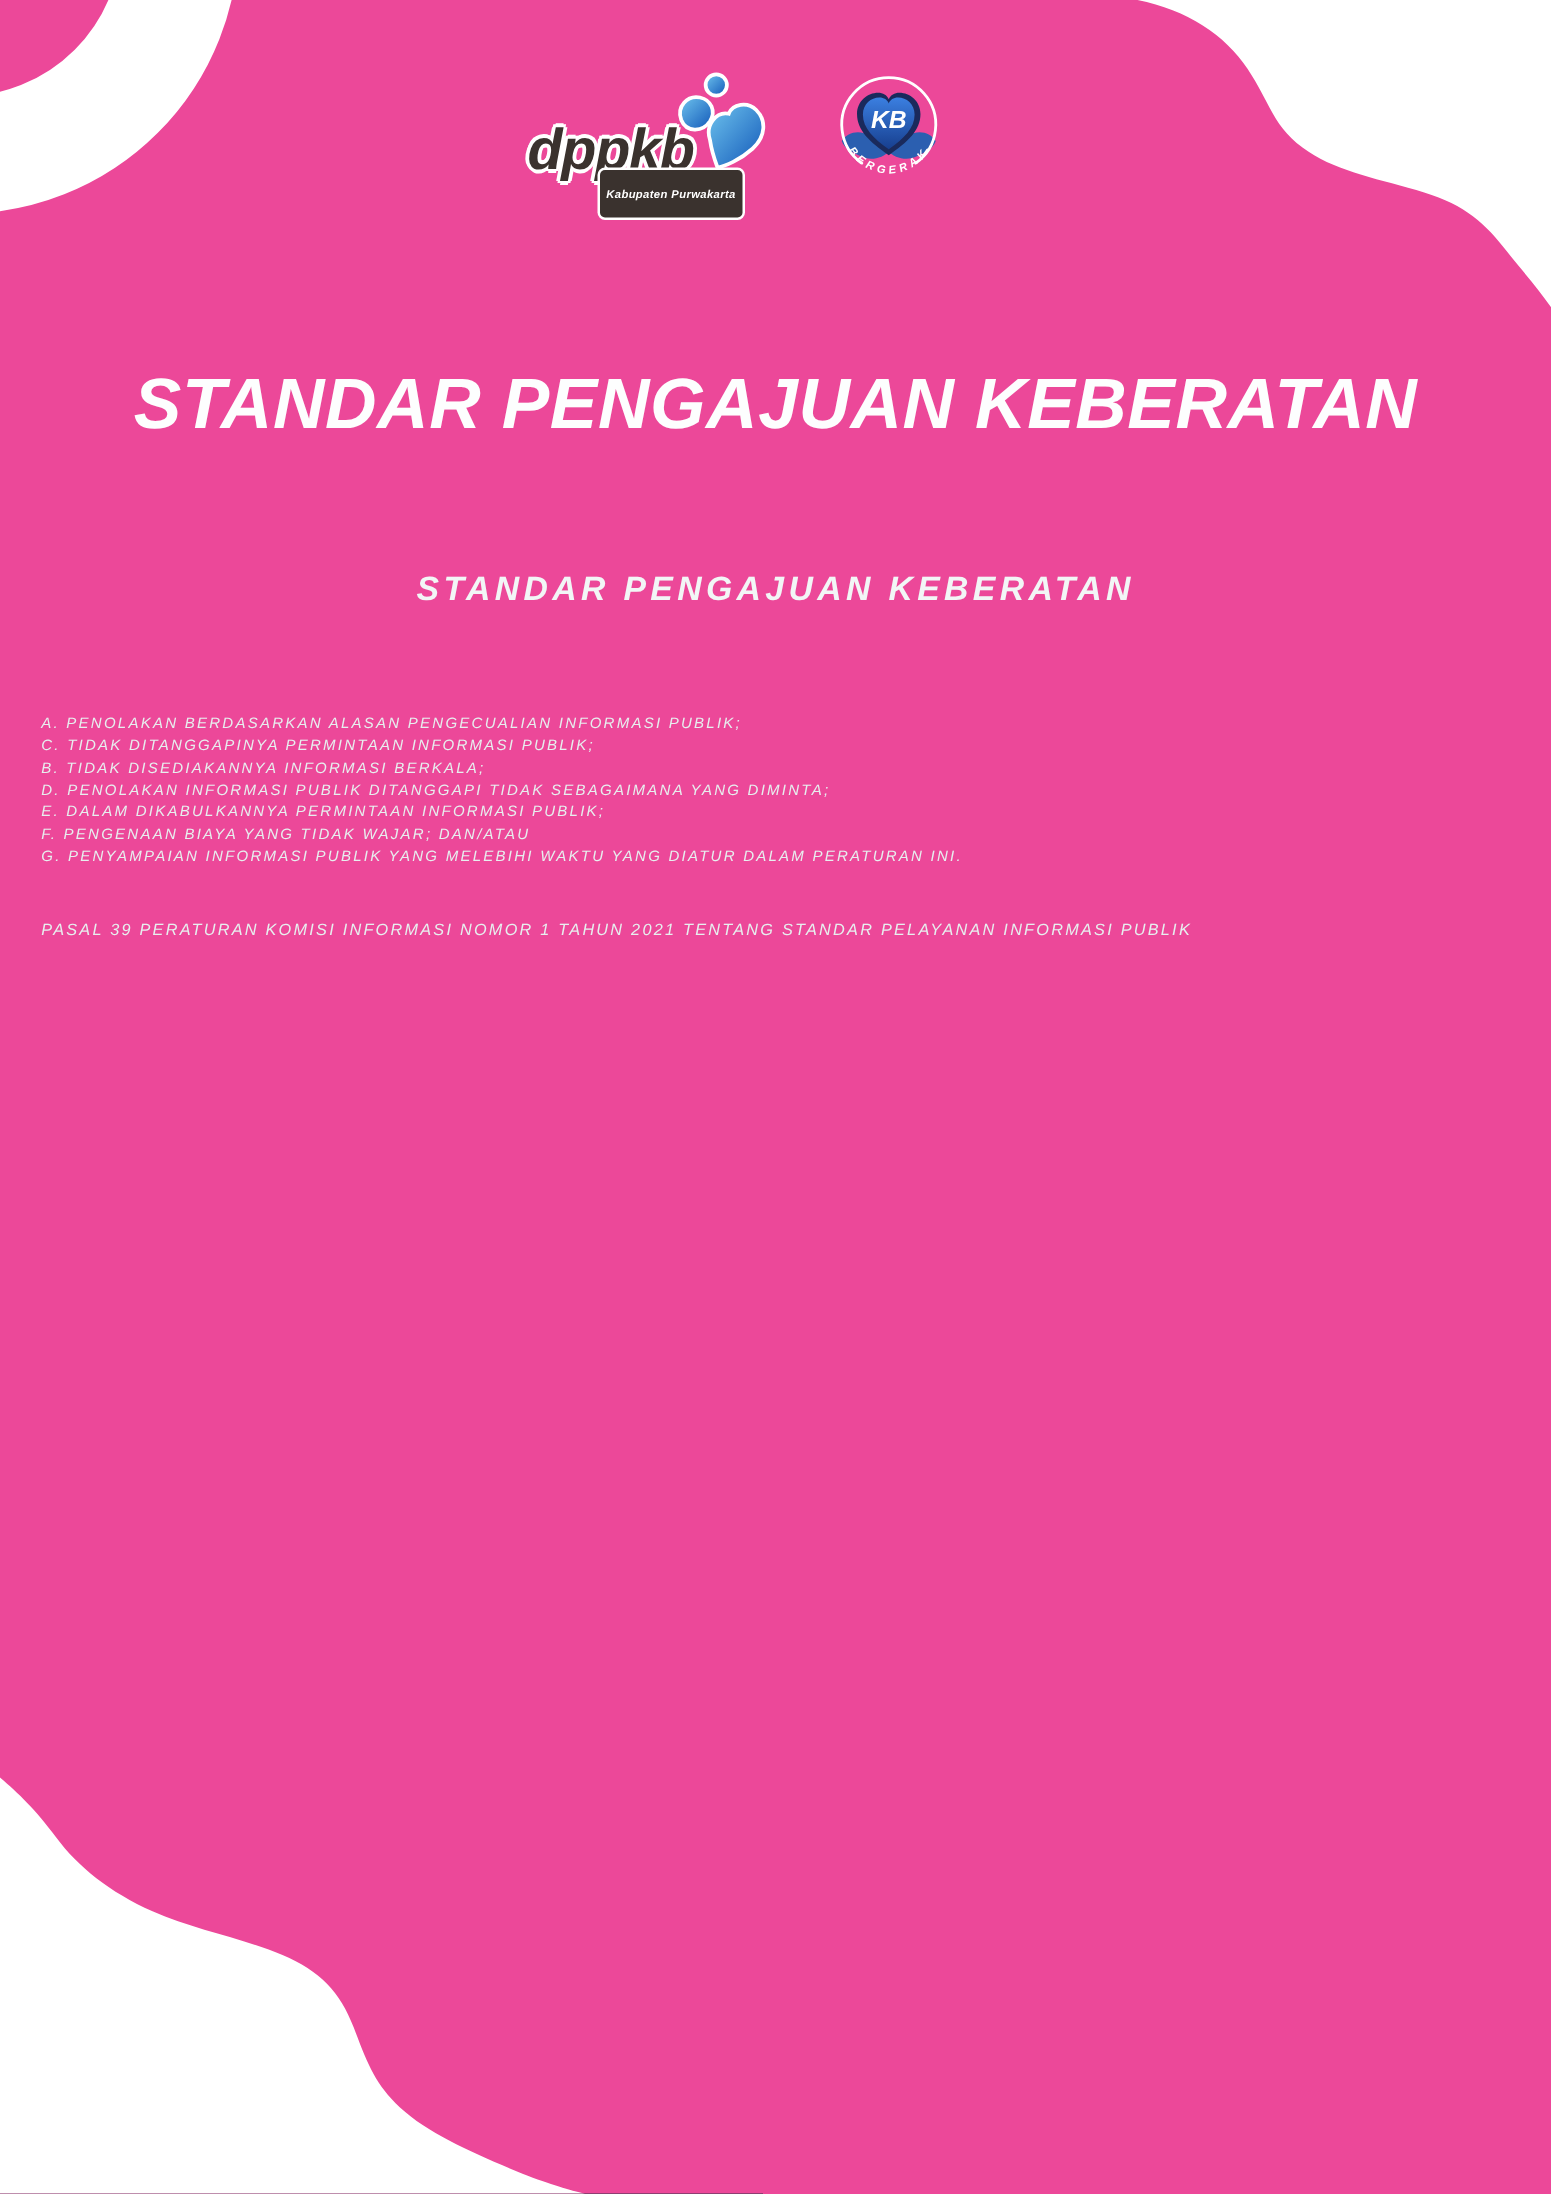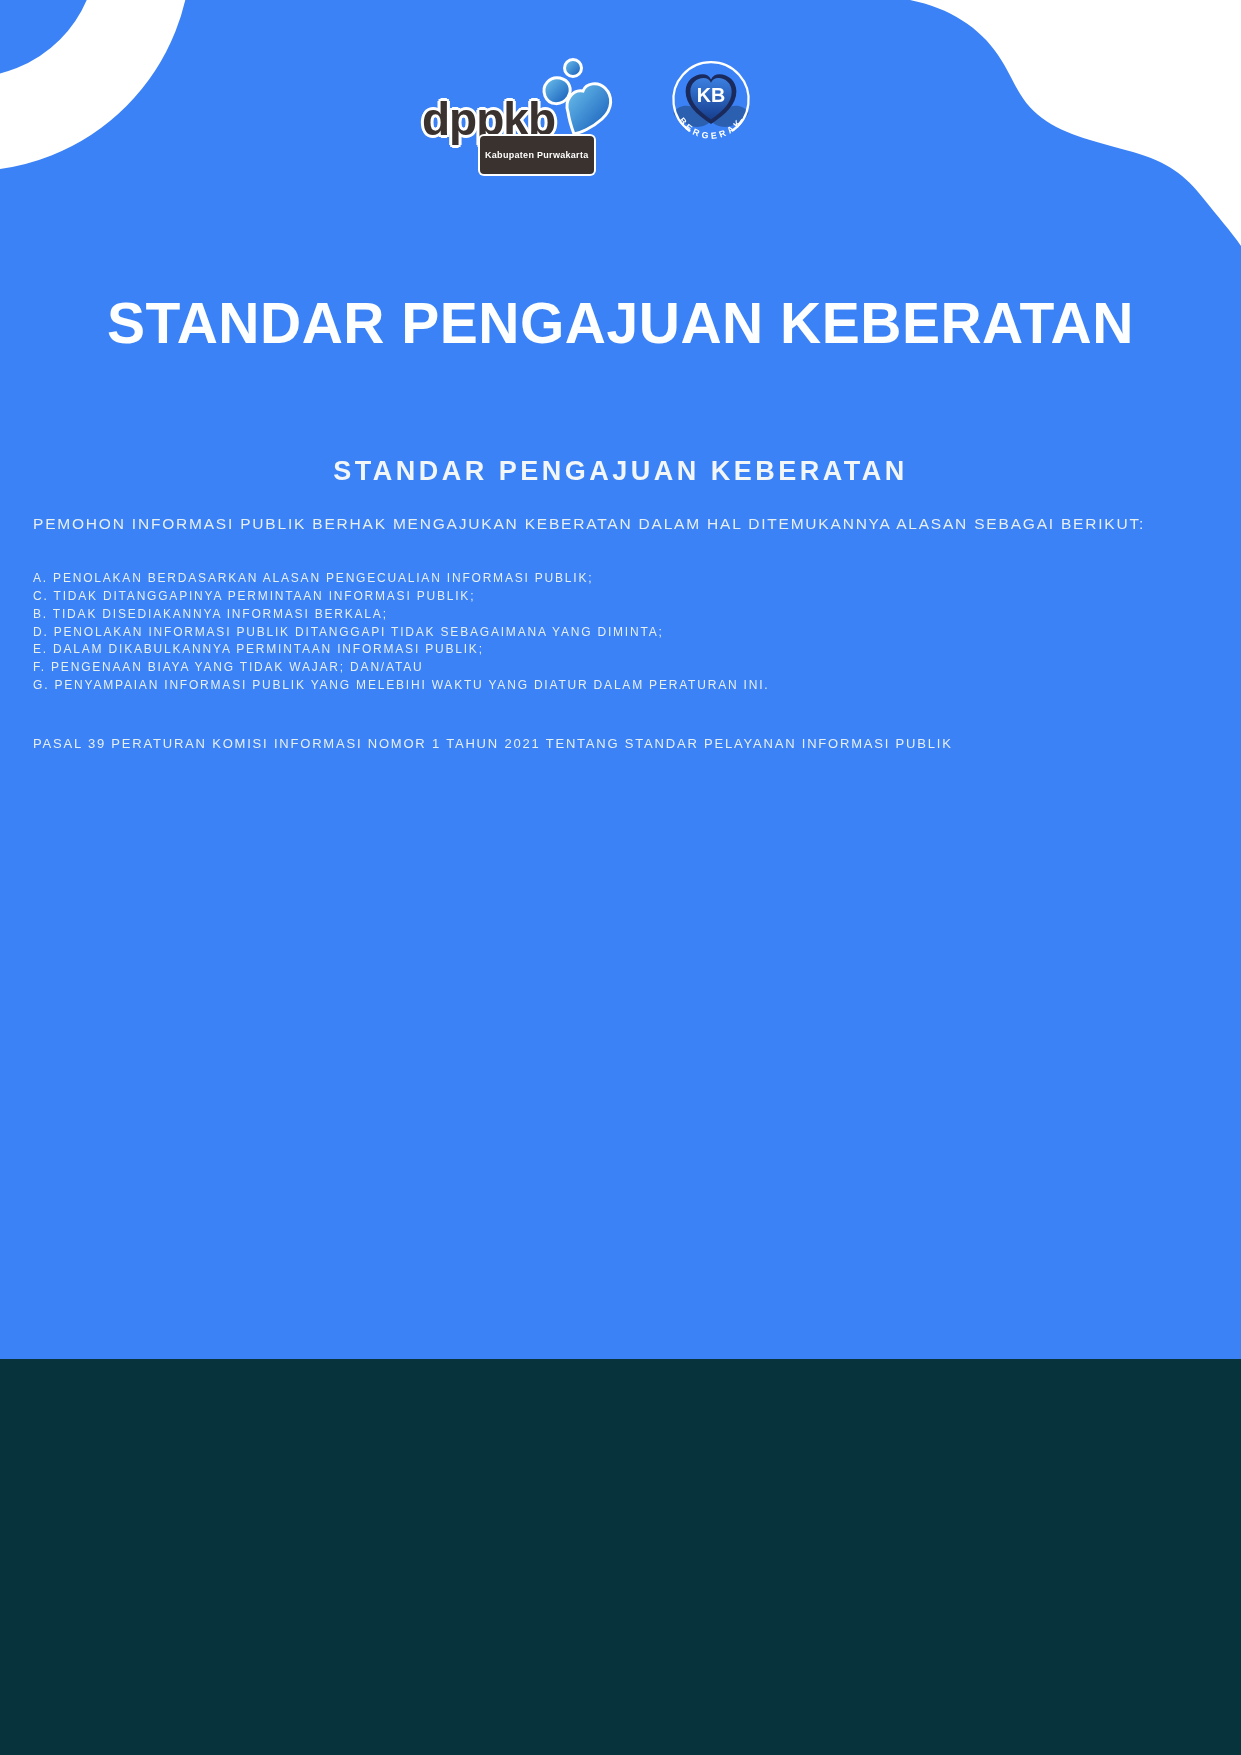--- a/index.html
+++ b/index.html
@@ -1,21 +1,22 @@
 <!DOCTYPE html>
 <html><head>
 <meta charset="utf-8">
 <style>
   html,body{margin:0;padding:0;background:#07333C;}
   #poster{
     position:relative;
-    width:1241px;height:1359px;
-    background:#3b82f6;
+    width:1241px;height:1755px;
+    background:#ec4899;
     overflow:hidden;
     font-family:"Liberation Sans", sans-serif;
+    font-style:italic;
   }
   .deco{position:absolute;left:0;top:0;width:1241px;height:1755px;pointer-events:none;}
   
   #dppkb-logo{position:absolute;left:420px;top:56px;width:200px;height:100px;}
   #dppkb-wordmark{
     position:absolute;left:2px;top:36px;
     font-size:46px;font-weight:700;letter-spacing:-1px;color:#3A322E;
     text-shadow:-3px 0 0 #fff,3px 0 0 #fff,0 -3px 0 #fff,0 3px 0 #fff,
                 -2px -2px 0 #fff,2px -2px 0 #fff,-2px 2px 0 #fff,2px 2px 0 #fff;
   }
@@ -106,21 +107,20 @@
 
     <text font-family="Liberation Sans, sans-serif" font-size="9.5" font-weight="700" fill="#FFFFFF" letter-spacing="3.5">
       <textPath href="#arcPath" startOffset="50%" text-anchor="middle">BERGERAK</textPath>
     </text>
   </svg>
 
   <div id="main-title">STANDAR PENGAJUAN KEBERATAN</div>
 
   <div id="section-heading">STANDAR PENGAJUAN KEBERATAN</div>
 
-  <div id="intro-paragraph">PEMOHON INFORMASI PUBLIK BERHAK MENGAJUKAN KEBERATAN DALAM HAL DITEMUKANNYA ALASAN SEBAGAI BERIKUT:</div>
 
   <div id="reason-list">
     <div class="list-line">A. PENOLAKAN BERDASARKAN ALASAN PENGECUALIAN INFORMASI PUBLIK;</div>
     <div class="list-line">C. TIDAK DITANGGAPINYA PERMINTAAN INFORMASI PUBLIK;</div>
     <div class="list-line">B. TIDAK DISEDIAKANNYA INFORMASI BERKALA;</div>
     <div class="list-line">D. PENOLAKAN INFORMASI PUBLIK DITANGGAPI TIDAK SEBAGAIMANA YANG DIMINTA;</div>
     <div class="list-line">E. DALAM DIKABULKANNYA PERMINTAAN INFORMASI PUBLIK;</div>
     <div class="list-line">F. PENGENAAN BIAYA YANG TIDAK WAJAR; DAN/ATAU</div>
     <div class="list-line">G. PENYAMPAIAN INFORMASI PUBLIK YANG MELEBIHI WAKTU YANG DIATUR DALAM PERATURAN INI.</div>
   </div>

